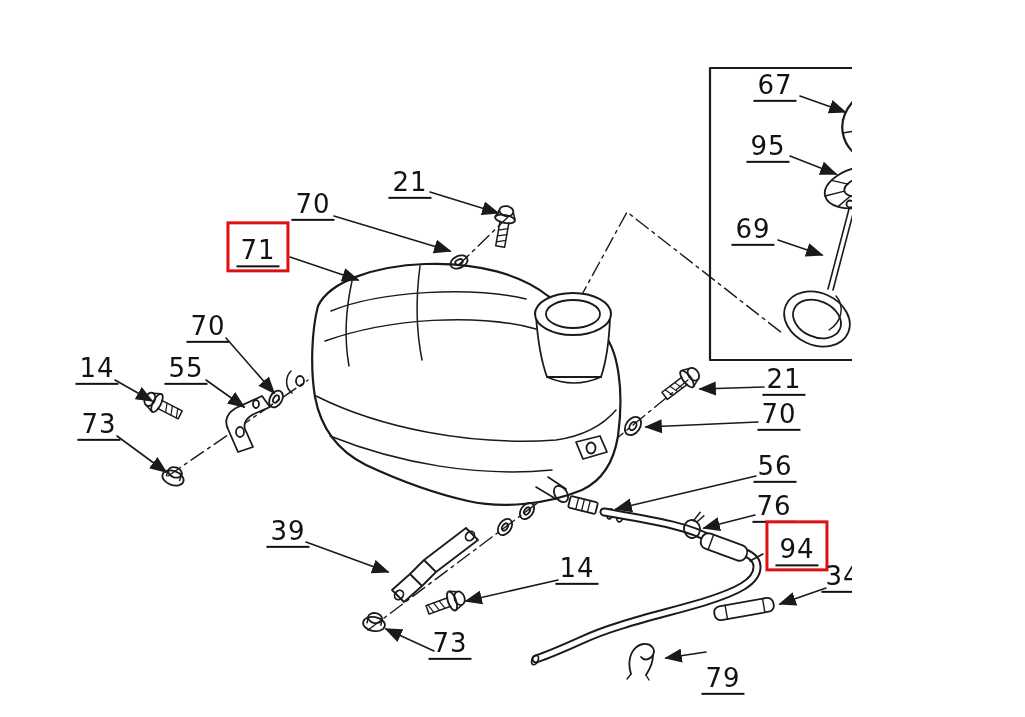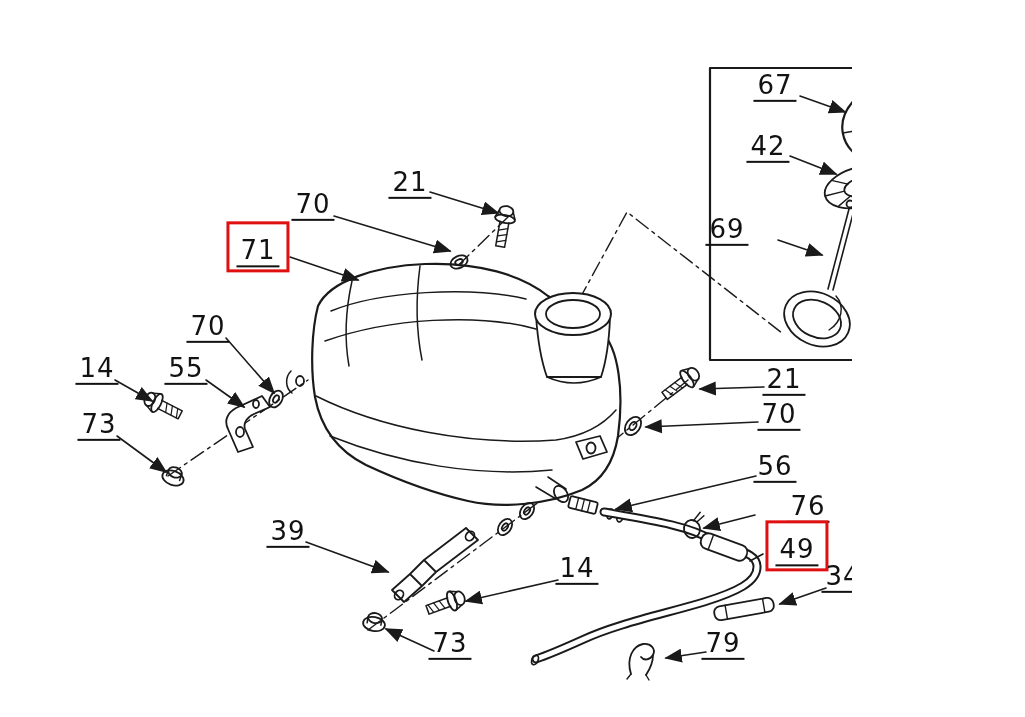--- a/index.html
+++ b/index.html
@@ -230,33 +230,33 @@
         <line x1="826" y1="588" x2="780" y2="604" marker-end="url(#arr)"></line>
         <line x1="706" y1="652" x2="666" y2="658" marker-end="url(#arr)"></line>
         <line x1="306" y1="542" x2="388" y2="572" marker-end="url(#arr)"></line>
         <line x1="558" y1="580" x2="466" y2="601" marker-end="url(#arr)"></line>
         <line x1="434" y1="651" x2="386" y2="629" marker-end="url(#arr)"></line>
       </g>
     </g>
   </svg>
 
   <div class="lbl" style="left:775px;top:87px"><span class="u">67</span></div>
-  <div class="lbl" style="left:768px;top:148px"><span class="u">42</span></div>
-  <div class="lbl" style="left:727px;top:231px"><span class="u">69</span></div>
+  <div class="lbl" style="left:768px;top:148px"><span class="u">95</span></div>
+  <div class="lbl" style="left:753px;top:231px"><span class="u">69</span></div>
   <div class="lbl" style="left:410px;top:184px"><span class="u">21</span></div>
   <div class="lbl" style="left:313px;top:206px"><span class="u">70</span></div>
   <div class="lbl boxed" style="left:258px;top:247px"><span class="u">71</span></div>
   <div class="lbl" style="left:208px;top:328px"><span class="u">70</span></div>
   <div class="lbl" style="left:186px;top:370px"><span class="u">55</span></div>
   <div class="lbl" style="left:97px;top:370px"><span class="u">14</span></div>
   <div class="lbl" style="left:99px;top:426px"><span class="u">73</span></div>
   <div class="lbl" style="left:784px;top:381px"><span class="u">21</span></div>
   <div class="lbl" style="left:779px;top:416px"><span class="u">70</span></div>
   <div class="lbl" style="left:775px;top:468px"><span class="u">56</span></div>
-  <div class="lbl" style="left:808px;top:508px"><span class="u">76</span></div>
-  <div class="lbl boxed" style="left:797px;top:546px"><span class="u">49</span></div>
+  <div class="lbl" style="left:774px;top:508px"><span class="u">76</span></div>
+  <div class="lbl boxed" style="left:797px;top:546px"><span class="u">94</span></div>
   <div class="lbl" style="left:843px;top:578px"><span class="u">34</span></div>
-  <div class="lbl" style="left:723px;top:645px"><span class="u">79</span></div>
+  <div class="lbl" style="left:723px;top:680px"><span class="u">79</span></div>
   <div class="lbl" style="left:288px;top:533px"><span class="u">39</span></div>
   <div class="lbl" style="left:577px;top:570px"><span class="u">14</span></div>
   <div class="lbl" style="left:450px;top:645px"><span class="u">73</span></div>
 
 </div>
 
 </body></html>

